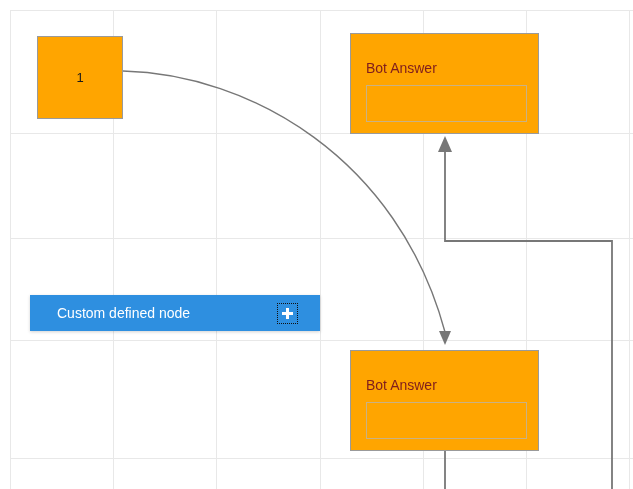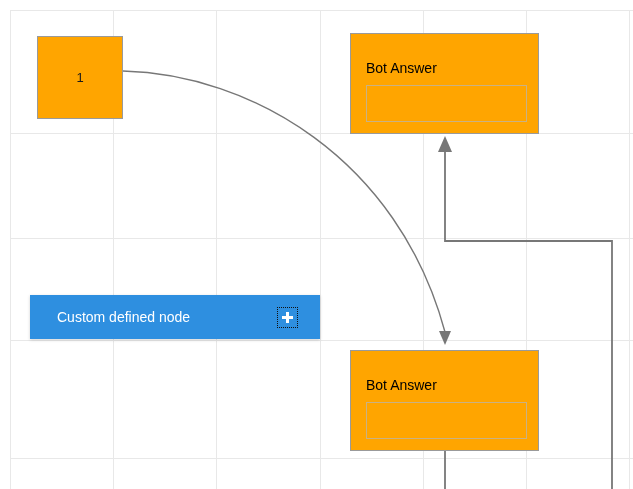--- a/index.html
+++ b/index.html
@@ -63,41 +63,41 @@
     height: 101px;
     padding: 0;
   }
   .node-bot-top { top: 33px; }
   .node-bot-bottom { top: 350px; }
   .node-bot-title {
     position: absolute;
     left: 15px;
     top: 27px;
     font-size: 14px;
-    color: #000000;
+    color: #7f1d1d;
     line-height: 1;
     white-space: nowrap;
   }
   .node-bot-field {
     position: absolute;
     left: 15px;
     top: 51px;
     width: 161px;
     height: 37px;
     box-sizing: border-box;
     border: 1px solid #c9b184;
     background: transparent;
   }
   
   .palette-chip {
     position: absolute;
     left: 30px;
     top: 295px;
     width: 290px;
-    height: 44px;
+    height: 36px;
     background: #2E8FE0;
     box-shadow: 0 1px 3px rgba(0,0,0,0.18);
     display: flex;
     align-items: center;
     box-sizing: border-box;
     padding-left: 27px;
     padding-right: 22px;
   }
   .palette-chip-label {
     flex: 1;

